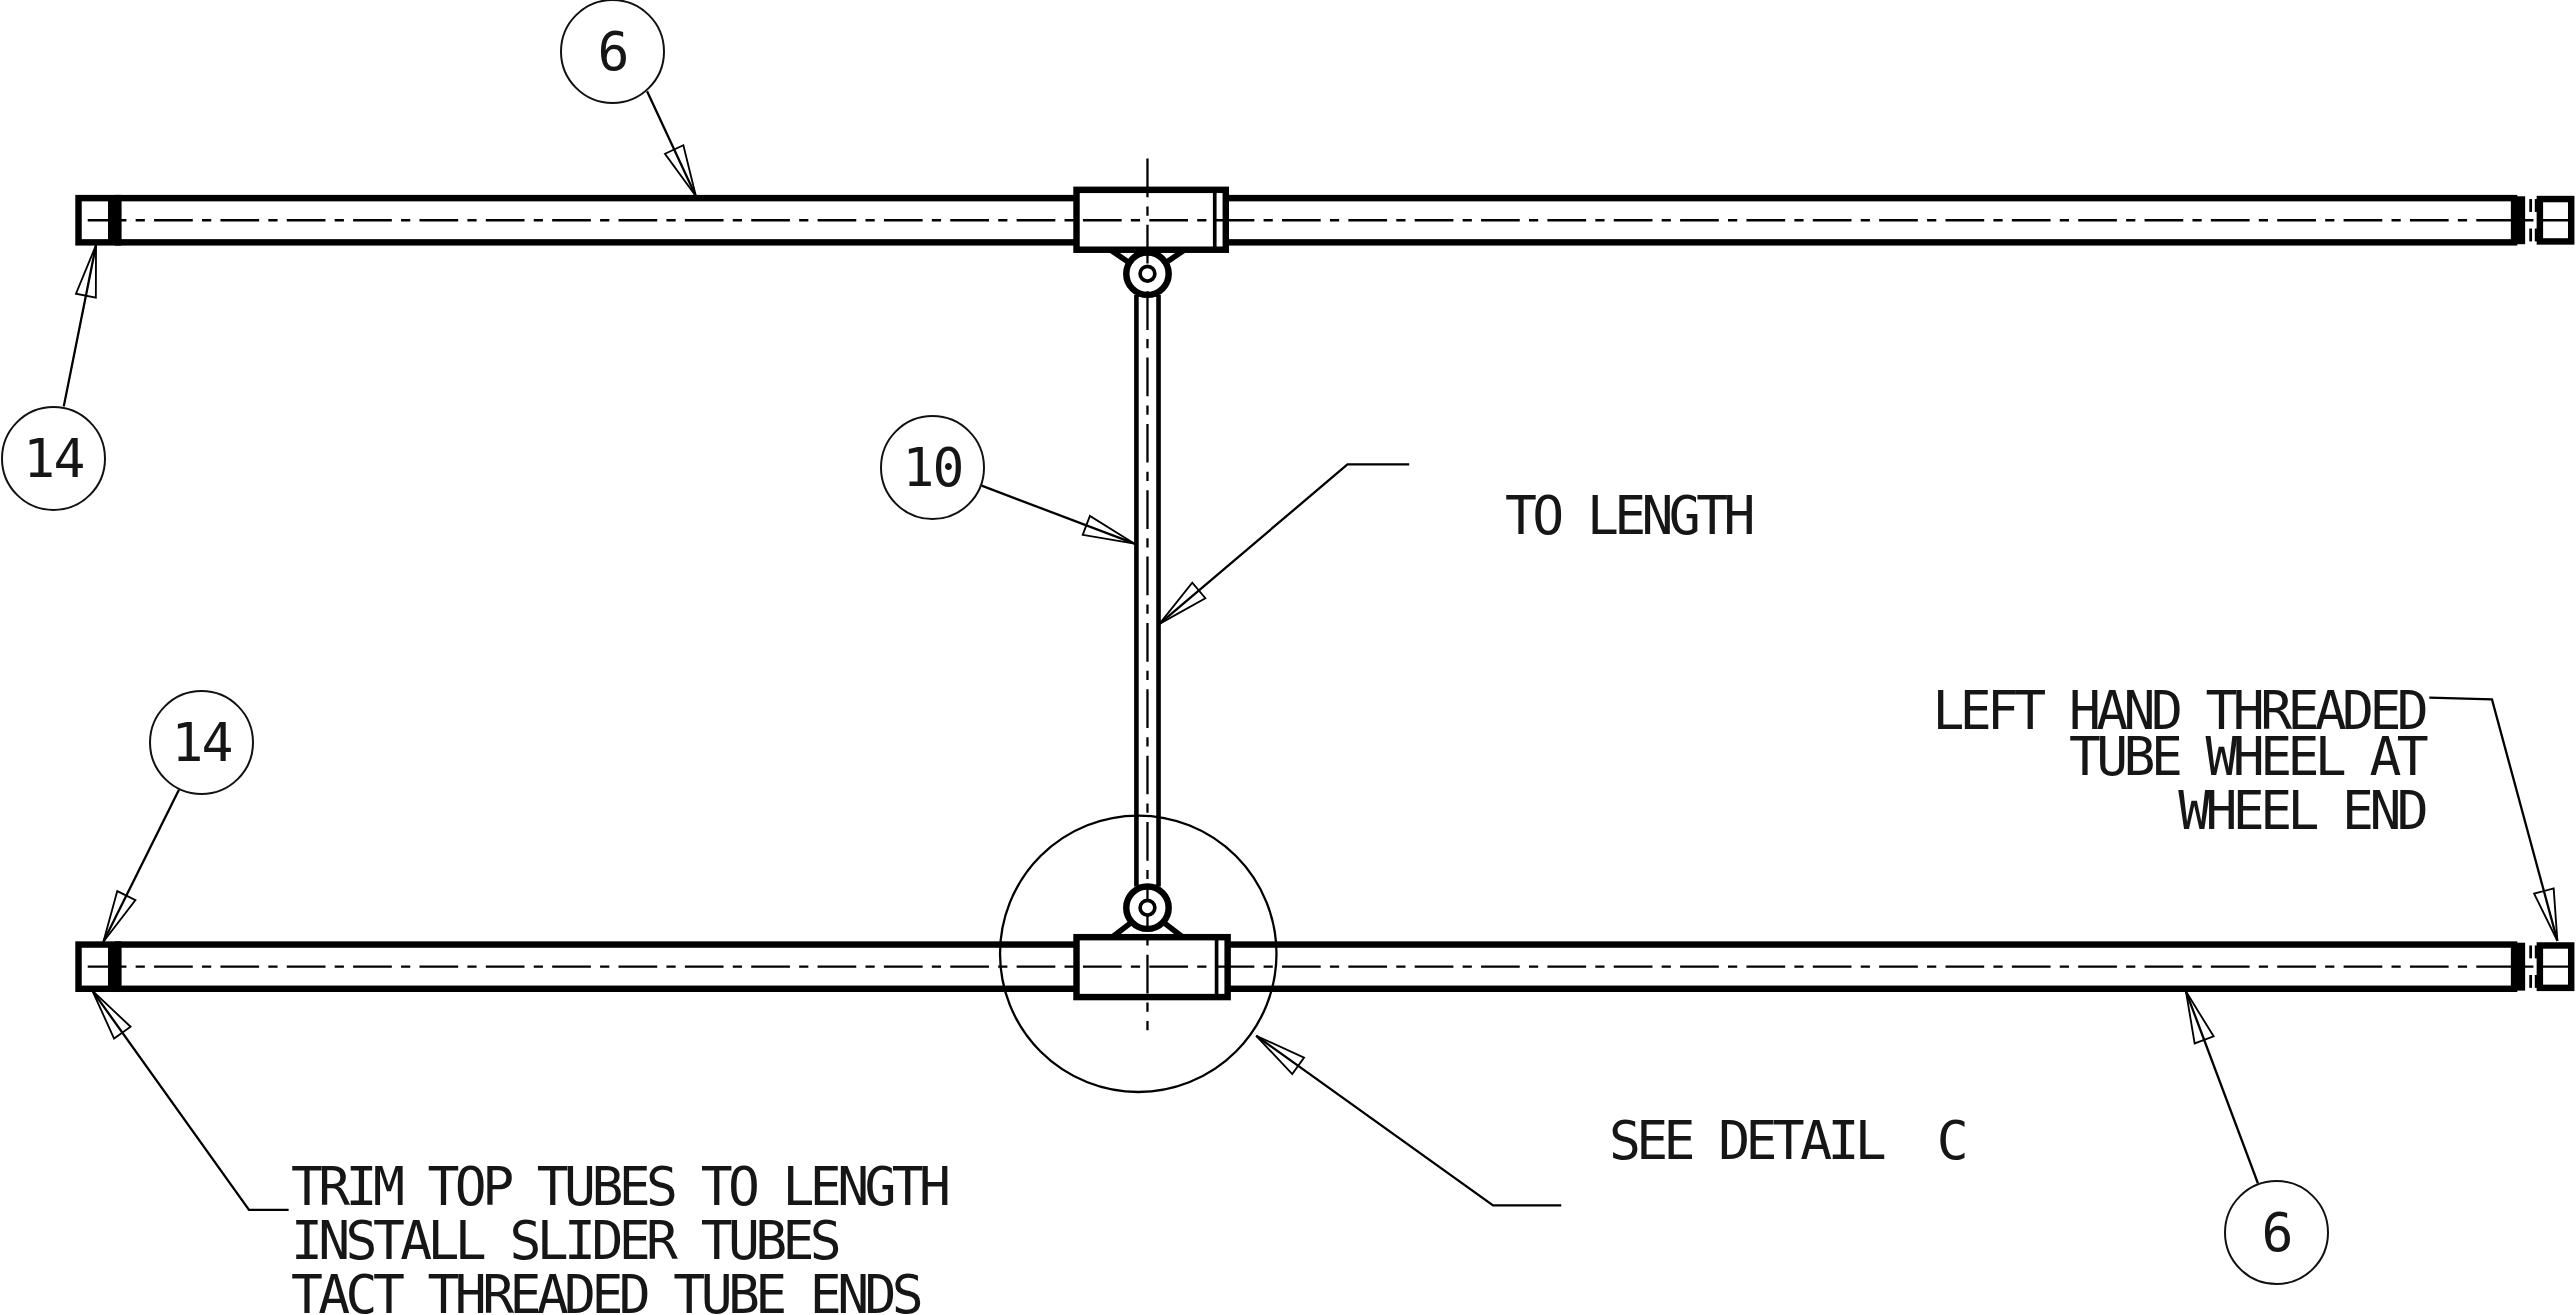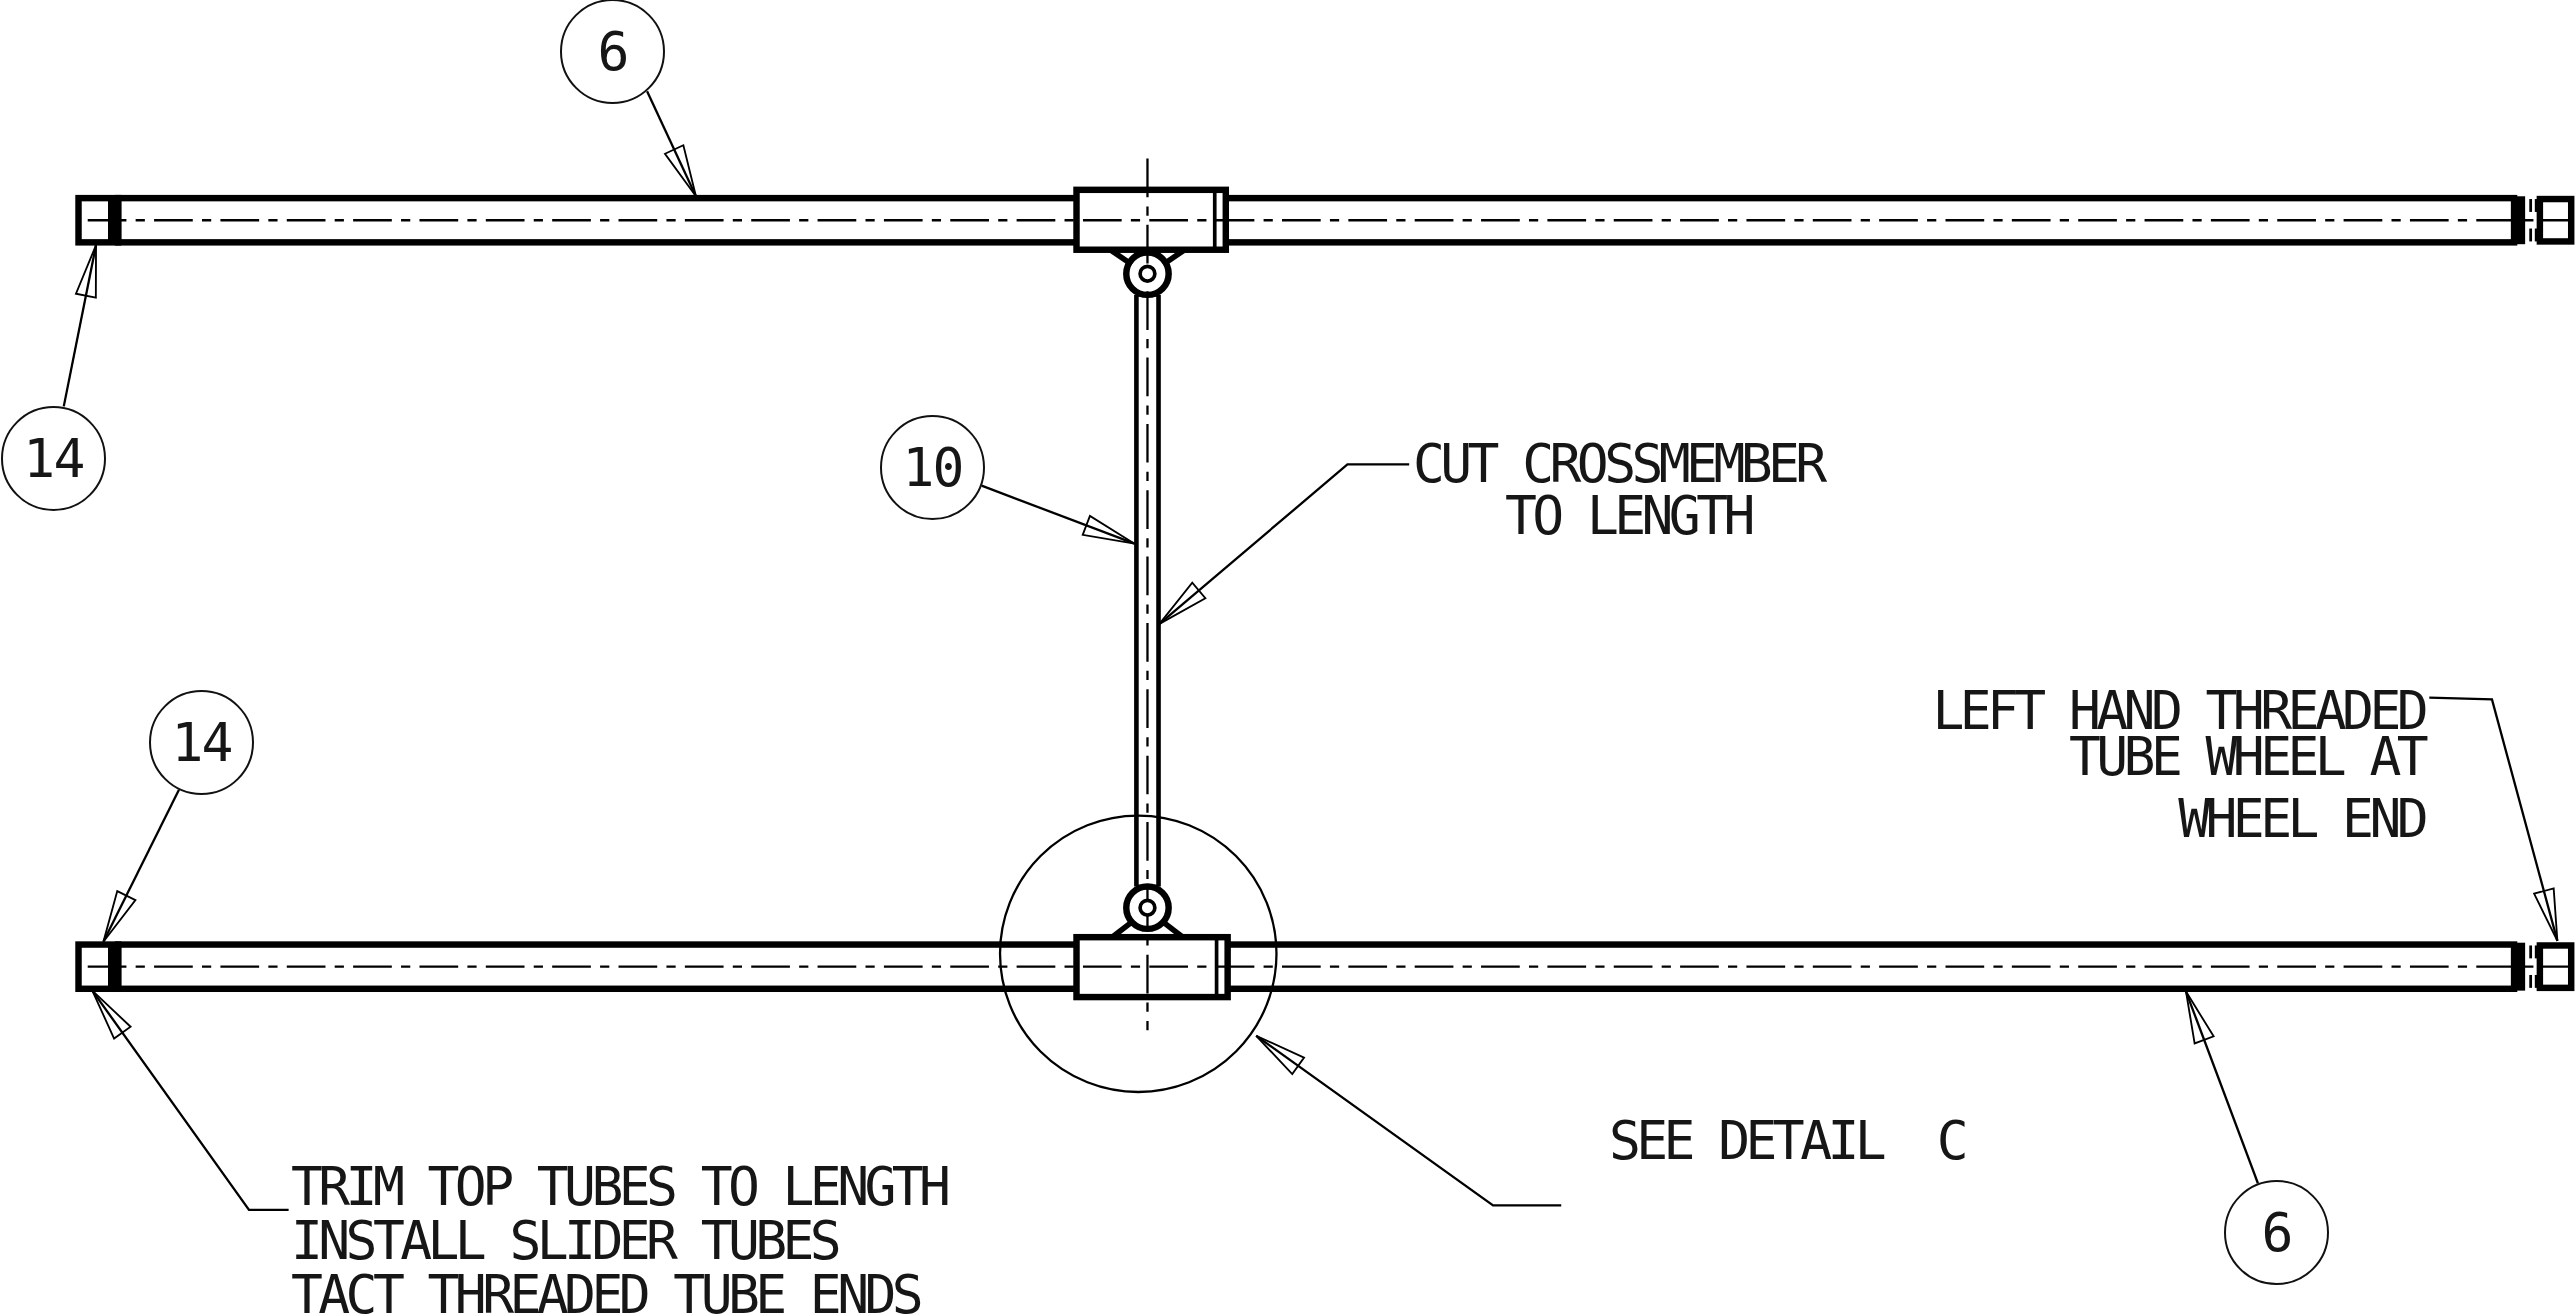--- a/index.html
+++ b/index.html
@@ -132,26 +132,25 @@
   <div class="balloon" style="left:880px;top:415px;">
     <span>10</span>
   </div>
   <div class="balloon" style="left:149px;top:690px;">
     <span>14</span>
   </div>
   <div class="balloon" style="left:2224px;top:1180px;">
     <span>6</span>
   </div>
 
-  <div class="anno" style="left:1413px;top:437px;">CUT CROSSMEMBER</div>
   <div class="anno" style="left:1505px;top:489px;">TO LENGTH</div>
 
   <div class="anno right" style="right:152px;top:684px;">LEFT HAND THREADED</div>
   <div class="anno right" style="right:152px;top:730px;">TUBE WHEEL AT</div>
-  <div class="anno right" style="right:152px;top:784px;margin-top:8px;">WHEEL END</div>
+  <div class="anno right" style="right:152px;top:784px;">WHEEL END</div>
 
   <div class="anno" style="left:291px;top:1160px;">TRIM TOP TUBES TO LENGTH</div>
   <div class="anno" style="left:291px;top:1214px;">INSTALL SLIDER TUBES</div>
   <div class="anno" style="left:291px;top:1268px;">TACT THREADED TUBE ENDS</div>
 
   <div class="anno" style="left:1567px;top:1114px;margin-left:42px;">SEE DETAIL  C</div>
 </div>
 
 
 </body></html>

